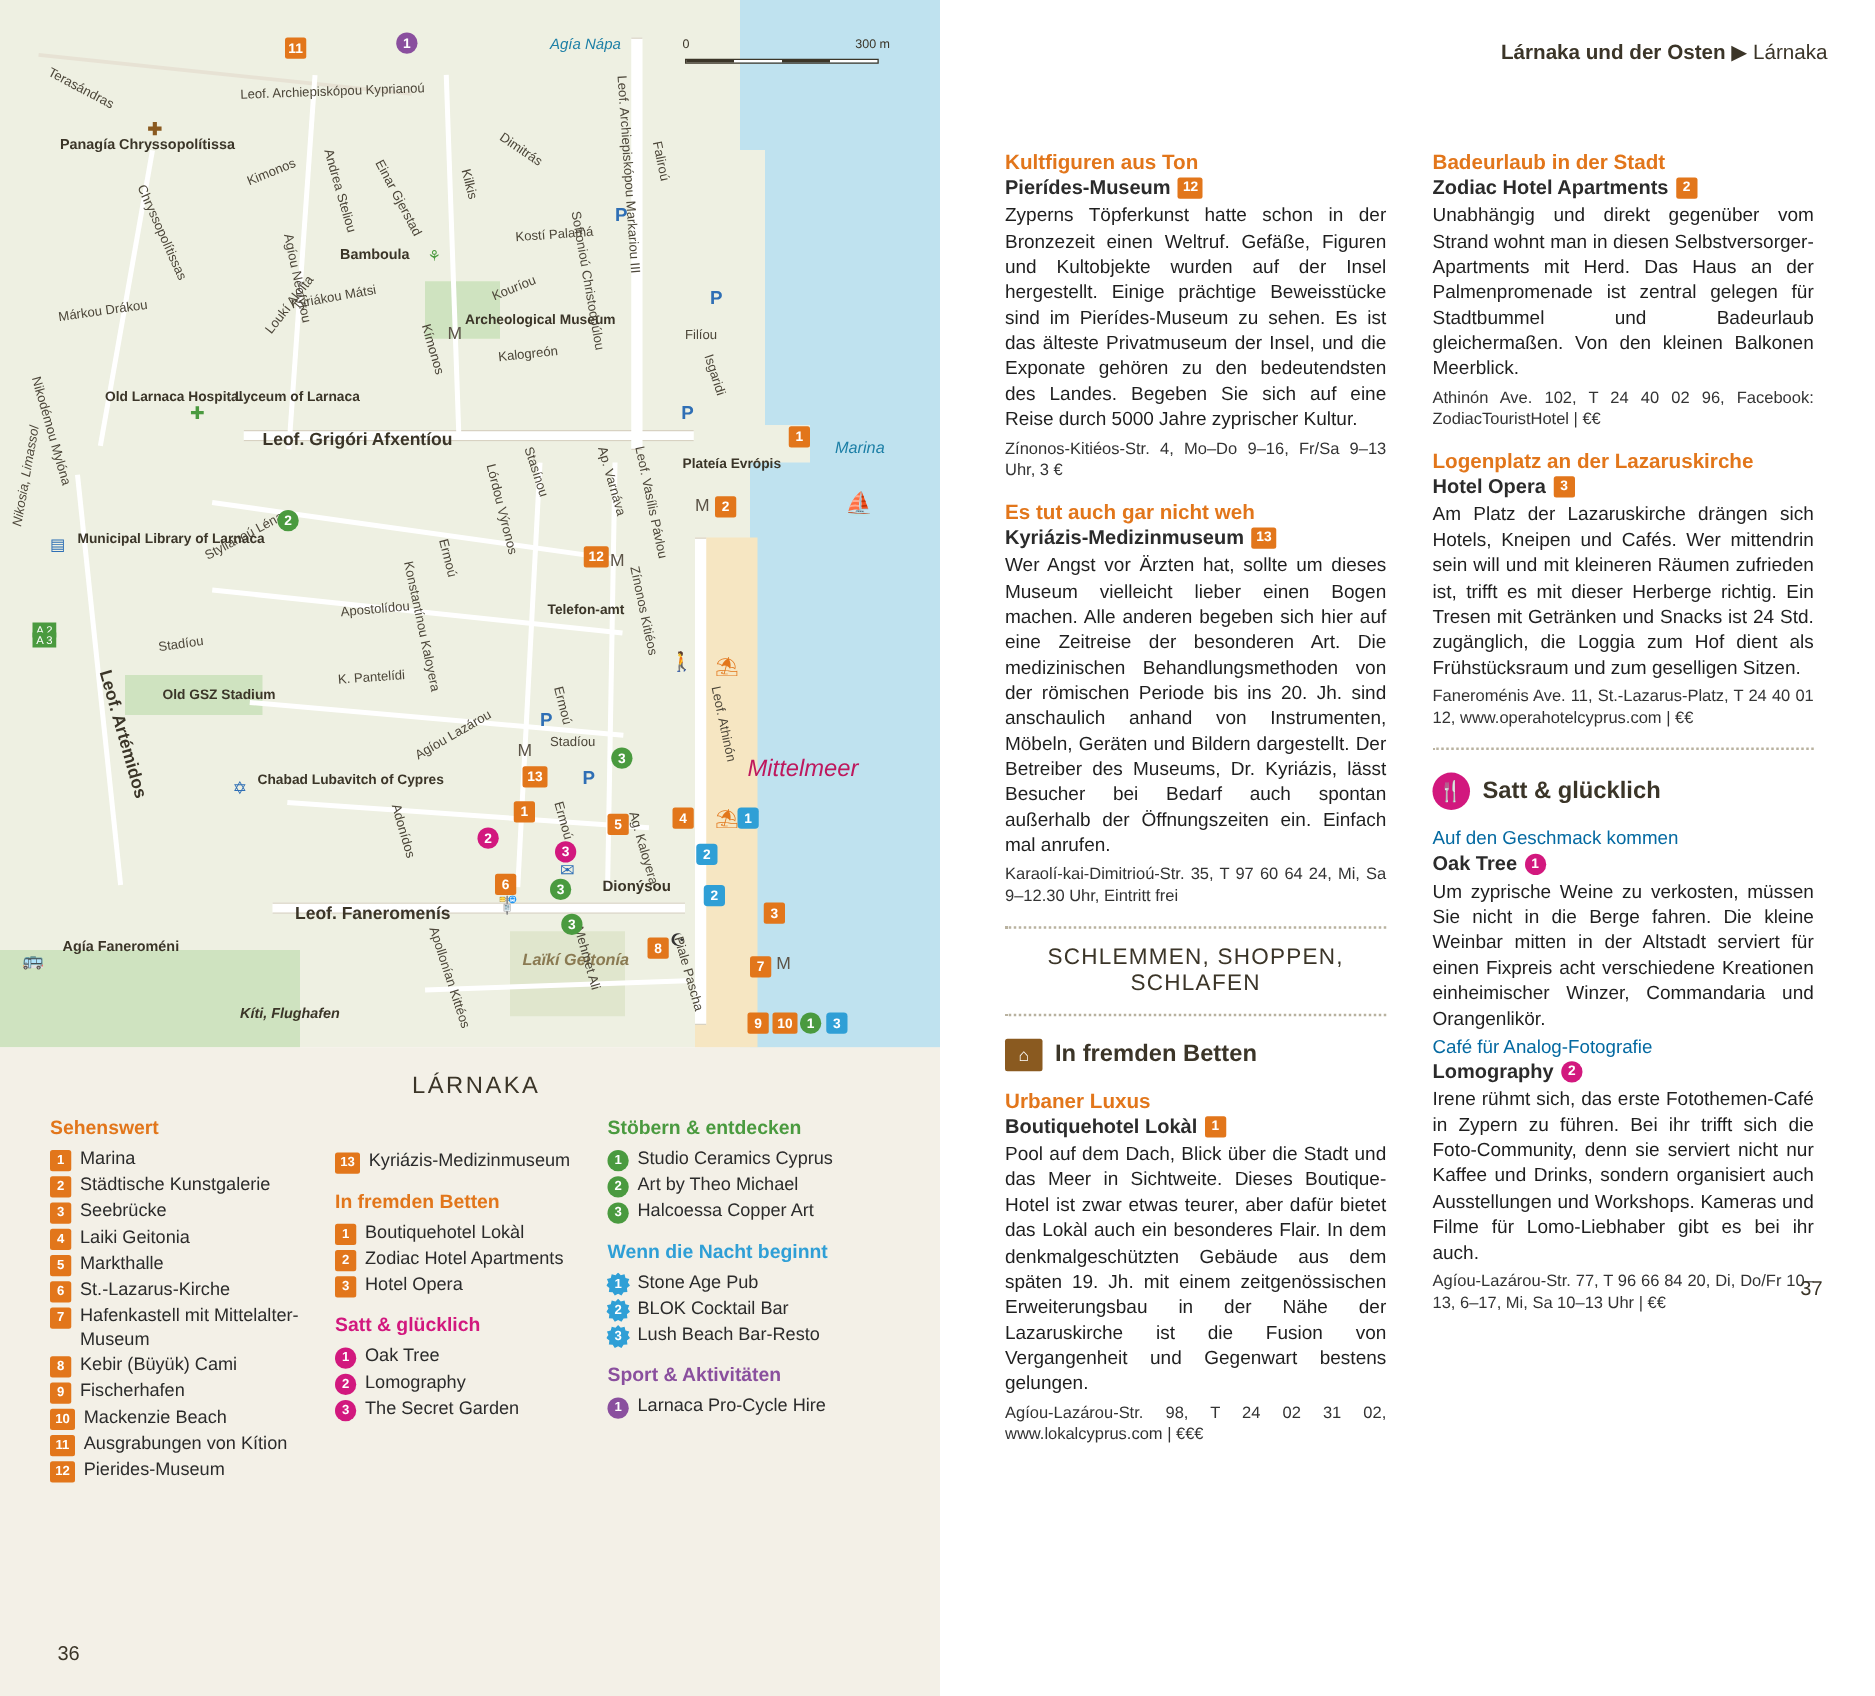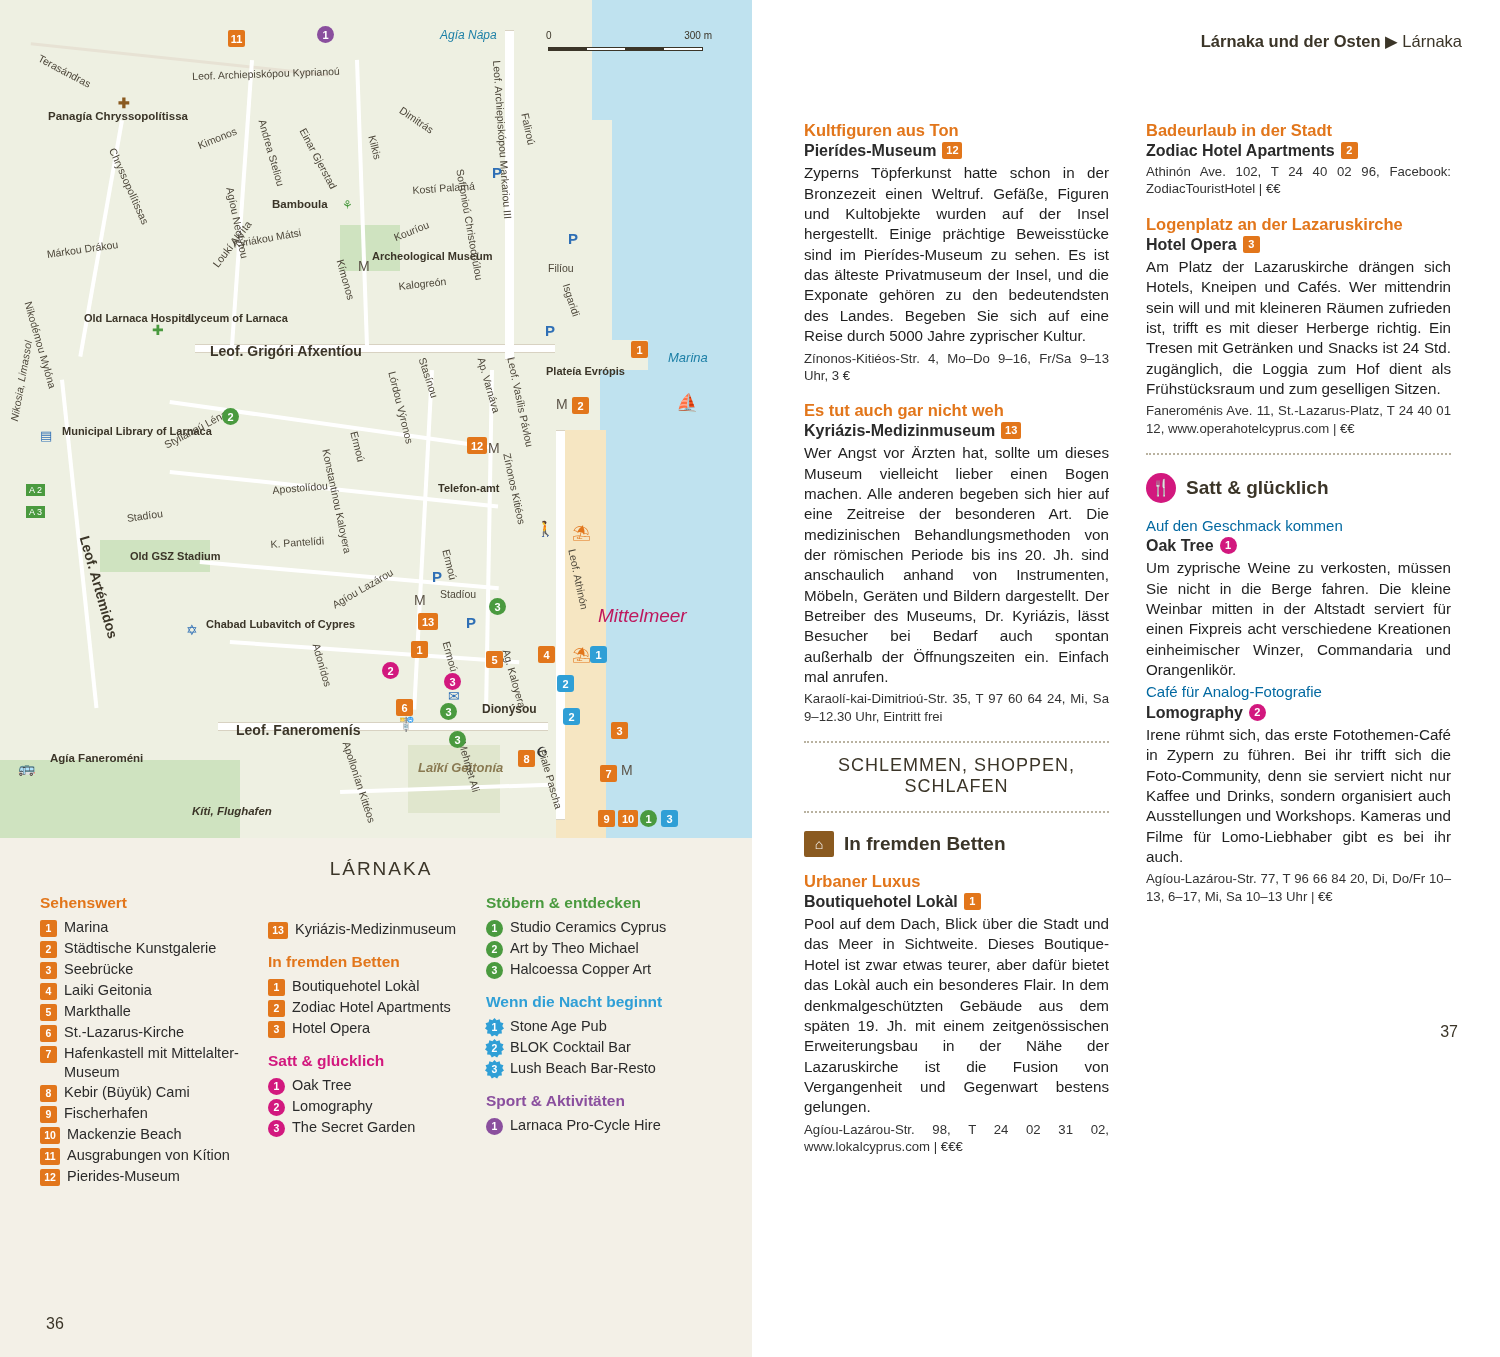--- a/index.html
+++ b/index.html
@@ -266,21 +266,21 @@
     <div class="maplabel" style="left:517px;top:356px;transform:rotate(78deg);">Leof. Vasílis Pávlou</div>
     <div class="maplabel b" style="left:546px;top:365px;font-size:11px;">Plateía Evrópis</div>
     <div class="maplabel" style="left:398px;top:370px;transform:rotate(76deg);">Lórdou Výronos</div>
     <div class="maplabel b" style="left:62px;top:425px;font-size:11px;">Municipal Library of Larnaca</div>
     <div class="maplabel" style="left:162px;top:440px;transform:rotate(-28deg);">Stylianoú Léna</div>
     <div class="maplabel" style="left:360px;top:430px;transform:rotate(76deg);">Ermoú</div>
     <div class="maplabel" style="left:272px;top:484px;transform:rotate(-5deg);">Apostolídou</div>
     <div class="maplabel" style="left:332px;top:448px;transform:rotate(78deg);">Konstantínou Kaloyera</div>
     <div class="maplabel b" style="left:438px;top:482px;font-size:11px;">Telefon-amt</div>
     <div class="maplabel" style="left:513px;top:452px;transform:rotate(78deg);">Zínonos Kitiéos</div>
-    <div class="maplabel" style="left:26px;top:484px;font-size:9px;color:#fff;background:#4a9a3f;padding:1px 3px;">A 2</div>
+    <div class="maplabel" style="left:26px;top:498px;font-size:9px;color:#fff;background:#4a9a3f;padding:1px 3px;">A 2</div>
     <div class="maplabel" style="left:26px;top:506px;font-size:9px;color:#fff;background:#4a9a3f;padding:1px 3px;">A 3</div>
     <div class="maplabel" style="left:126px;top:512px;transform:rotate(-8deg);">Stadíou</div>
     <div class="maplabel" style="left:270px;top:538px;transform:rotate(-4deg);">K. Pantelídi</div>
     <div class="maplabel b" style="left:130px;top:550px;font-size:11px;">Old GSZ Stadium</div>
     <div class="maplabel b" style="left:92px;top:534px;font-size:14px;transform:rotate(74deg);">Leof. Artémidos</div>
     <div class="maplabel" style="left:452px;top:548px;transform:rotate(76deg);">Ermoú</div>
     <div class="maplabel" style="left:440px;top:588px;">Stadíou</div>
     <div class="maplabel" style="left:578px;top:548px;transform:rotate(78deg);">Leof. Athinón</div>
     <div class="maplabel" style="left:330px;top:600px;transform:rotate(-30deg);">Agíou Lazárou</div>
     <div class="maplabel b" style="left:206px;top:618px;font-size:11px;">Chabad Lubavitch of Cypres</div>
@@ -537,20 +537,21 @@
   </div>
 
   <div class="col col-b">
 
     <div>
       <div class="hdr-orange">Badeurlaub in der Stadt</div>
       <div class="sub">
         <span>Zodiac Hotel Apartments</span>
         <span class="badge bg-orange">2</span>
       </div>
+      <p class="body-txt">Unabhängig und direkt gegenüber vom Strand wohnt man in diesen Selbstversorger-Apartments mit Herd. Das Haus an der Palmenpromenade ist zentral gelegen für Stadtbummel und Badeurlaub gleichermaßen. Von den kleinen Balkonen Meerblick.</p>
       <p class="meta-txt">Athinón Ave. 102, T 24 40 02 96, Facebook: ZodiacTouristHotel | €€</p>
     </div>
 
     <div>
       <div class="hdr-orange">Logenplatz an der Lazaruskirche</div>
       <div class="sub">
         <span>Hotel Opera</span>
         <span class="badge bg-orange">3</span>
       </div>
       <p class="body-txt">Am Platz der Lazaruskirche drängen sich Hotels, Kneipen und Cafés. Wer mittendrin sein will und mit kleineren Räumen zufrieden ist, trifft es mit dieser Herberge richtig. Ein Tresen mit Getränken und Snacks ist 24 Std. zugänglich, die Loggia zum Hof dient als Frühstücksraum und zum geselligen Sitzen.</p>

